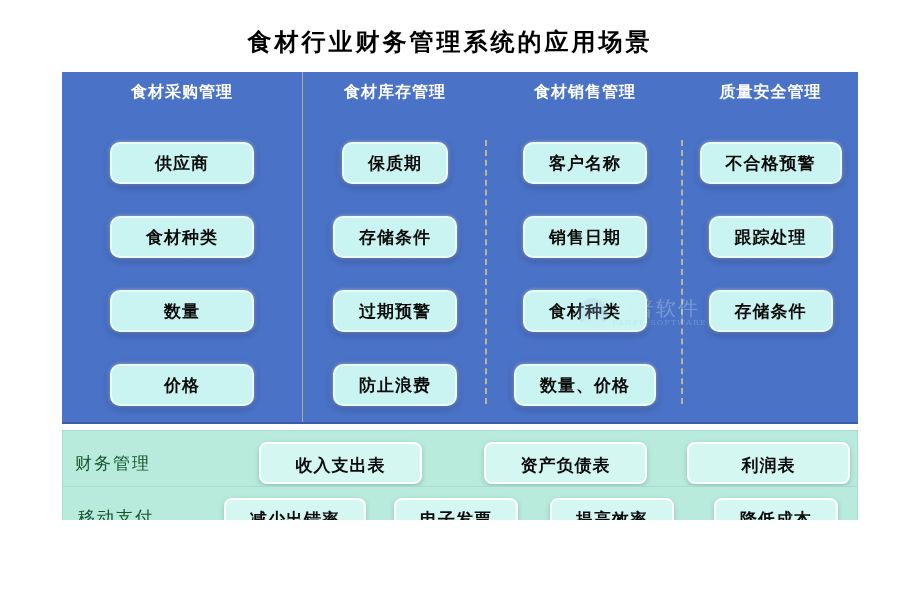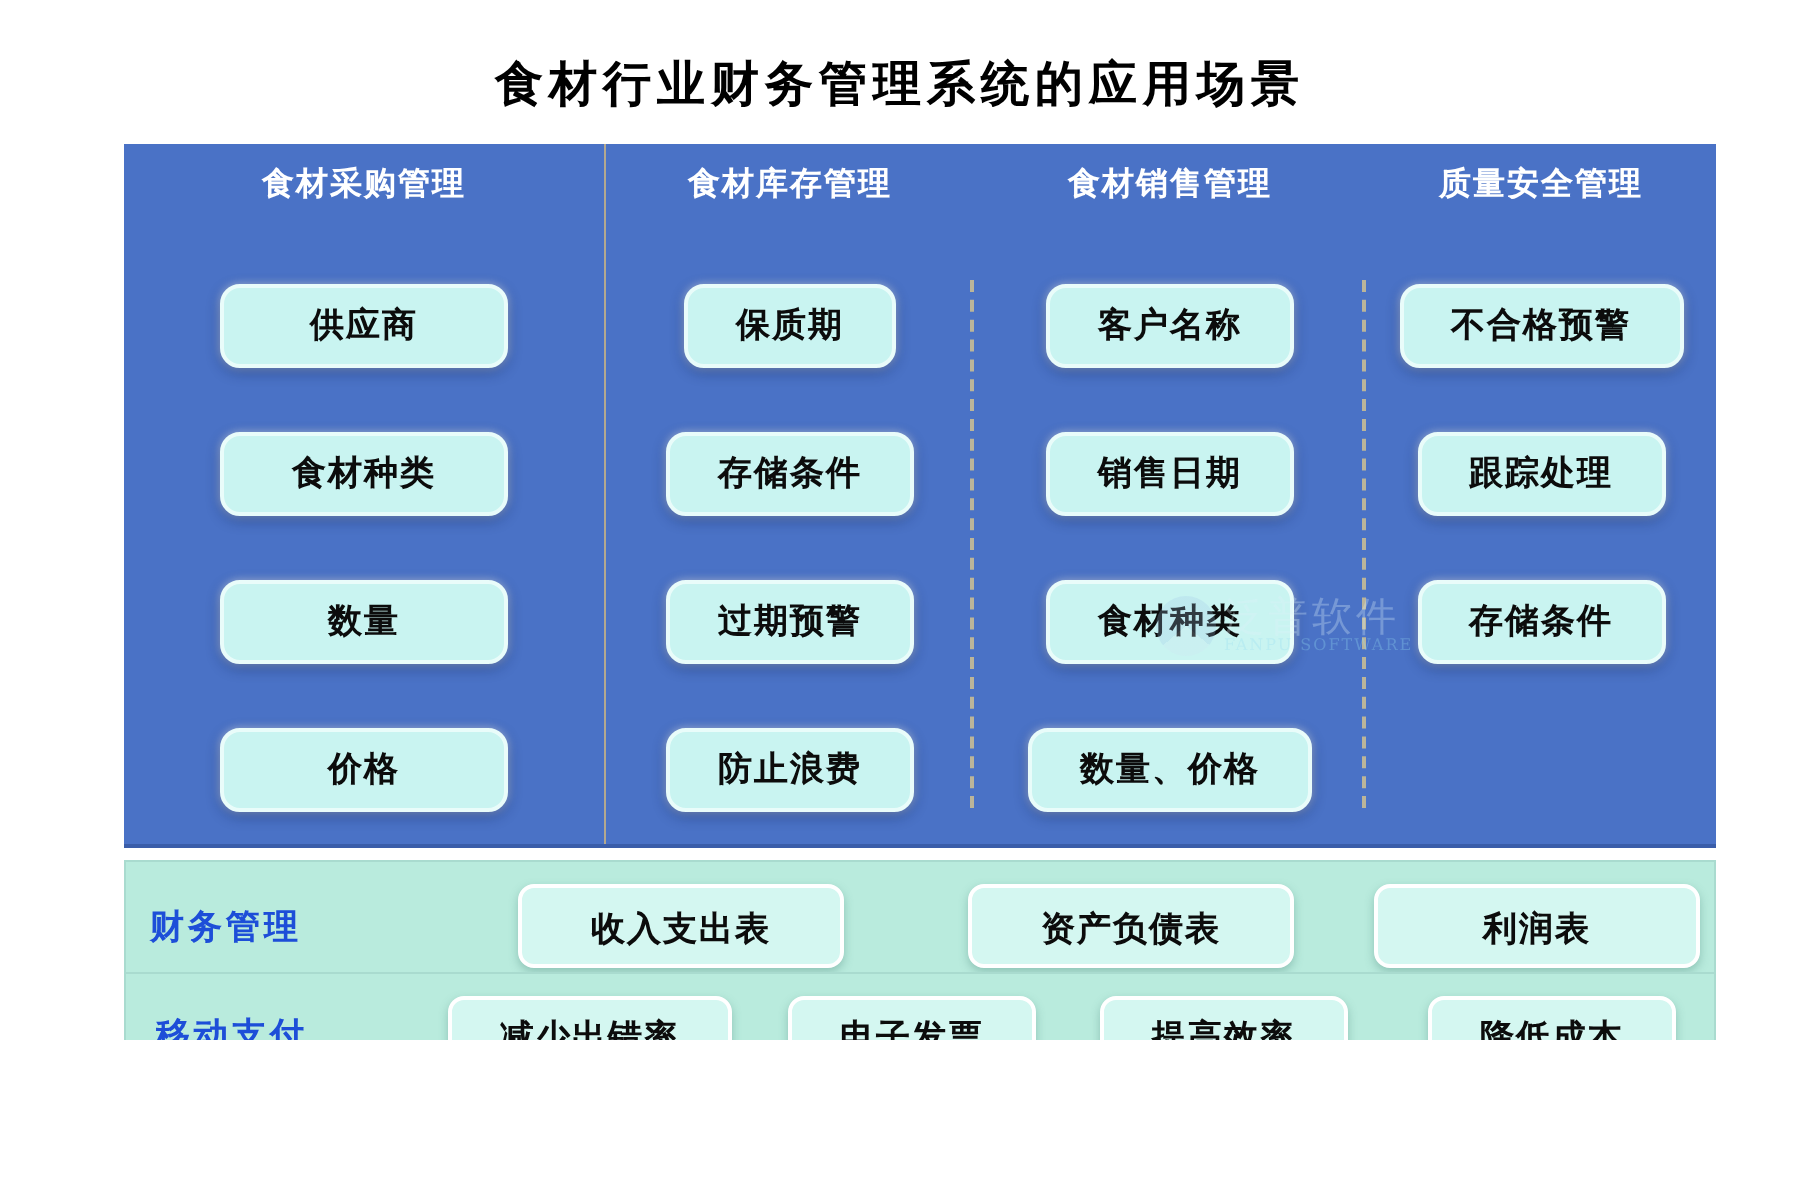--- a/index.html
+++ b/index.html
@@ -33,21 +33,21 @@
         background:conic-gradient(from 230deg,#9fc6e8 0 72%,#cfe3f2 72% 100%);opacity:0.45;}
   .wm-center .wm-cn{font-size:20px;color:rgba(220,240,250,0.55);letter-spacing:2px;line-height:20px;}
   .wm-center .wm-en{font-size:8px;color:rgba(150,220,240,0.55);letter-spacing:1px;}
 
   
   .band{position:absolute;left:62px;width:796px;background:#b9ebdd;
         border:1px solid rgba(150,200,190,0.45);box-sizing:border-box;
         display:flex;align-items:center;padding-left:12px;}
   .band1{top:430px;height:66px;}
   .band2{top:486px;height:62px;padding-left:15px;}
-  .band-label{width:130px;font-size:17px;font-weight:700;letter-spacing:2px;color:#1d4ed8;}
+  .band-label{width:130px;font-size:17px;font-weight:400;letter-spacing:2px;color:#14532d;}
   .pill{height:42px;line-height:42px;background:#d4f7f1;color:#0c0c0c;
         border:2px solid #ffffff;border-radius:8px;font-size:17px;font-weight:600;
         text-align:center;white-space:nowrap;letter-spacing:1px;box-sizing:border-box;
         box-shadow:0 2px 5px rgba(60,120,110,0.35);margin-left:40px;}
   .band1 .pill{width:163px;}
   .band1 .pill:nth-of-type(1){margin-left:4px;}
   .band1 .pill:nth-of-type(2){margin-left:54px;}
   .band1 .pill:nth-of-type(3){margin-left:62px;}
   .band2 .pill{height:38px;line-height:38px;padding:0 24px;}
   .band2 .pill:nth-of-type(1){margin-left:24px;}

